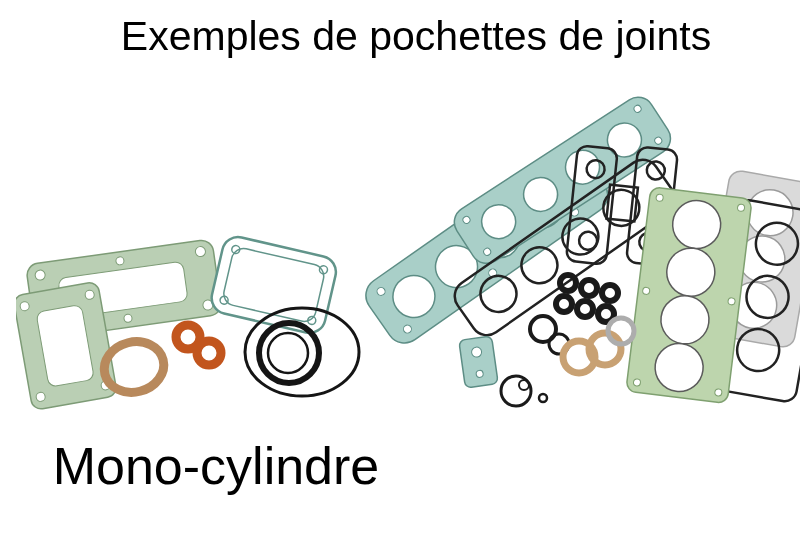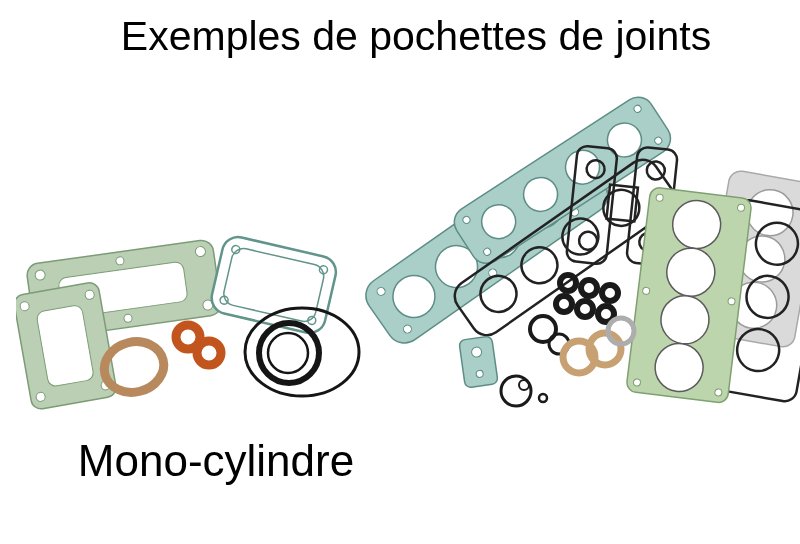--- a/index.html
+++ b/index.html
@@ -19,21 +19,21 @@
     left: 0;
     right: 0;
     text-align: center;
     font-size: 41px;
     line-height: 1.18;
     font-weight: 400;
   }
   .caption {
     position: absolute;
     top: 436px;
-    font-size: 44px;
+    font-size: 52px;
     font-weight: 400;
     text-align: center;
     white-space: nowrap;
   }
   .caption-left  { left: 30px;  width: 340px; }
   .caption-right { left: 425px; width: 340px; }
   .art {
     position: absolute;
     top: 0; left: 0;
     width: 800px;

